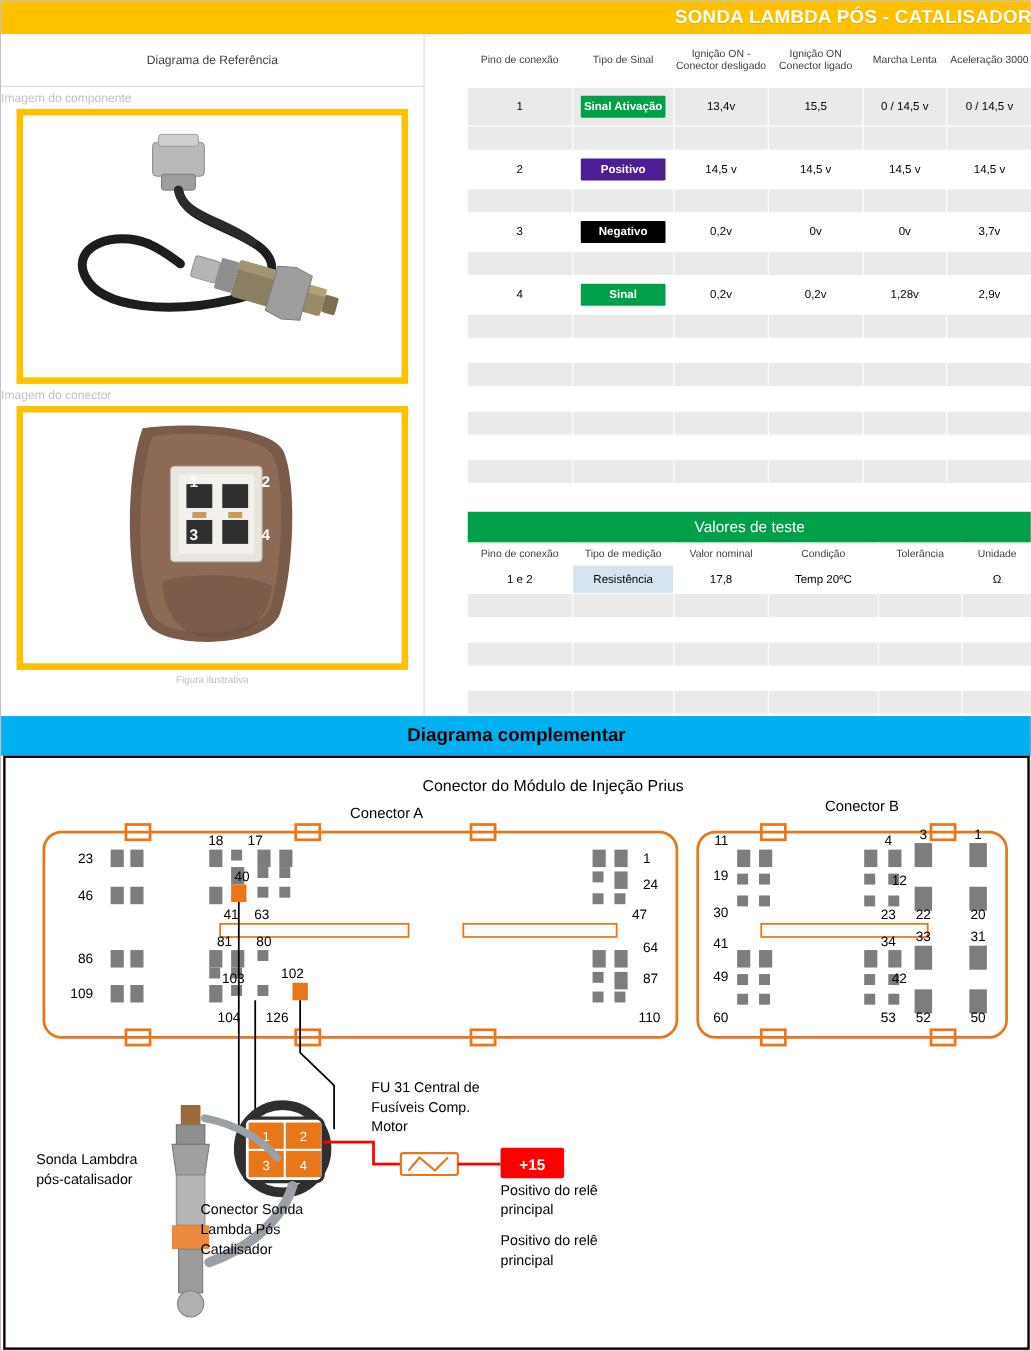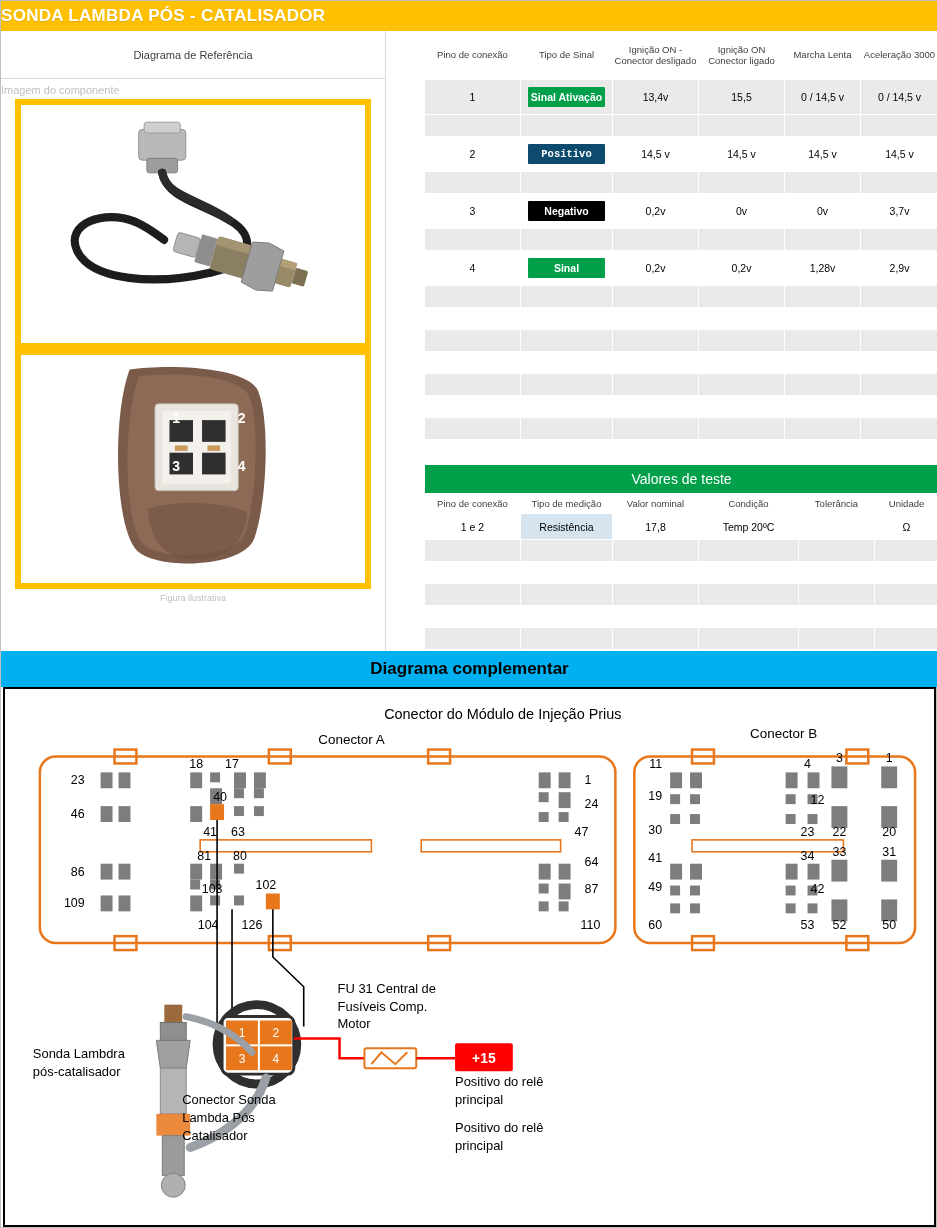--- a/index.html
+++ b/index.html
@@ -15,21 +15,21 @@
   }
   .page {
     width:937px; height:1228px; position:relative;
     border: 1px solid #bfbfbf;
   }
 
   
   .title-bar {
     position:absolute; left:0; top:0; width:937px; height:30px;
     background:#FFC000;
-    display:flex; align-items:center; justify-content:flex-start;
+    display:flex; align-items:center; justify-content:flex-end;
   }
   .title-bar .title {
     color:#ffffff; font-weight:bold; font-size:17px; letter-spacing:0.3px;
     text-shadow:0 1px 0 rgba(0,0,0,0.12);
   }
   .title-left-pad {
     position:absolute; left:0; top:0; width:10px; height:30px; background:#ffffff;
   }
 
   
@@ -77,21 +77,21 @@
   }
   .data-row.alt td { background:#eaeaea; }
   .empty-row td { height:22px; }
   .empty-row td.fill { background:#eaeaea; }
   .pin-cell { font-size:11px; }
   .chip {
     display:block; width:86%; margin:0 auto; padding:4px 0;
     color:#fff; font-size:10.5px; font-weight:bold; border-radius:1px;
   }
   .chip.green { background:#00A04A; }
-  .chip.red { background:#0c4a6e;font-family:Liberation Mono, monospace; }
+  .chip.red { background:#4c1d95; }
   .chip.black { background:#000000; }
 
   
   .vt-title {
     background:#00A04A; color:#ffffff; text-align:center; font-size:14px;
     padding:6px 0; border:1px solid #ffffff;
   }
   .vt-hdr td {
     font-size:9.5px; color:#404040; text-align:center; padding:4px 0;
     border-bottom:1px solid #d9d9d9; background:#ffffff;
@@ -151,20 +151,21 @@
           <rect x="212" y="140" width="56" height="10" rx="3" fill="#a39472"></rect>
           <rect x="268" y="145" width="36" height="28" rx="3" fill="#9a8b68"></rect>
           <rect x="268" y="145" width="36" height="8" fill="#b3a076"></rect>
           <rect x="304" y="150" width="14" height="18" rx="2" fill="#7d6f52"></rect>
 
           <polygon points="250,136 268,132 286,136 286,182 268,186 250,182" fill="#9e9e9e" stroke="#7b7b7b"></polygon>
         </g>
       </svg>
     </div>
 
+    <div class="img-caption">Imagem do conector</div>
     <div class="photo-box photo-connector">
       <svg class="conn-svg" viewBox="0 0 380 232" preserveAspectRatio="xMidYMid meet">
         <rect x="0" y="0" width="380" height="232" fill="#ffffff"></rect>
 
         <path d="M120 6 C 160 0, 250 2, 262 30 C 275 62, 272 150, 258 192 C 246 226, 150 228, 128 206 C 104 182, 100 60, 120 6 Z" fill="#7a5b4a"></path>
         <path d="M130 14 C 168 8, 244 12, 252 36 C 264 66, 260 148, 248 186 C 238 216, 152 218, 134 198 C 114 176, 112 64, 130 14 Z" fill="#8d6a55"></path>
 
         <rect x="148" y="44" width="92" height="96" rx="4" fill="#e9e4de" stroke="#bdb6ad"></rect>
         <rect x="156" y="52" width="76" height="80" rx="3" fill="#f4f1ed"></rect>
 

